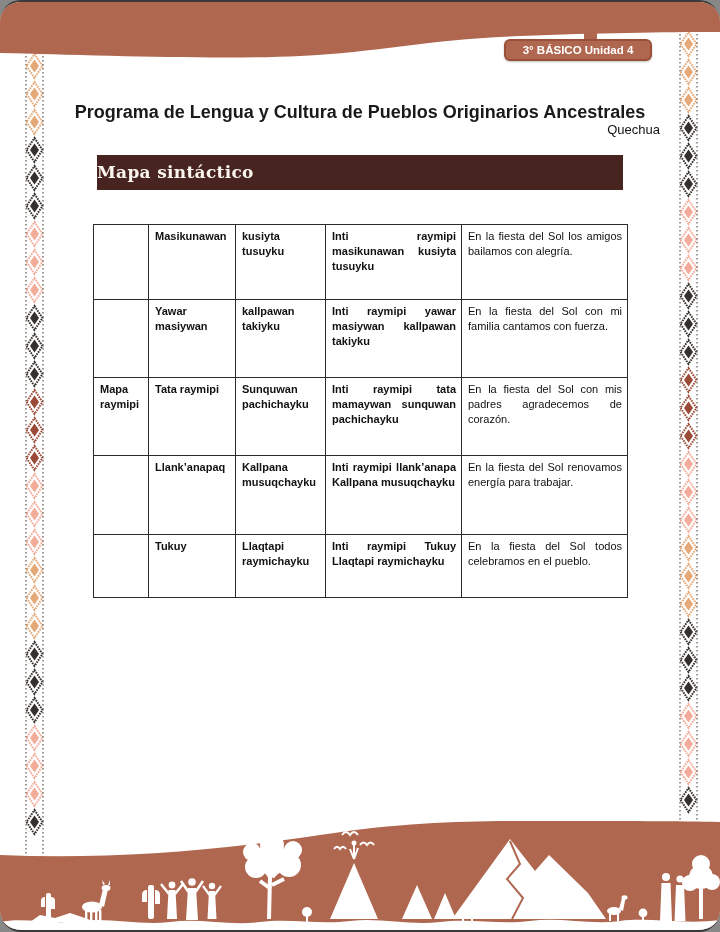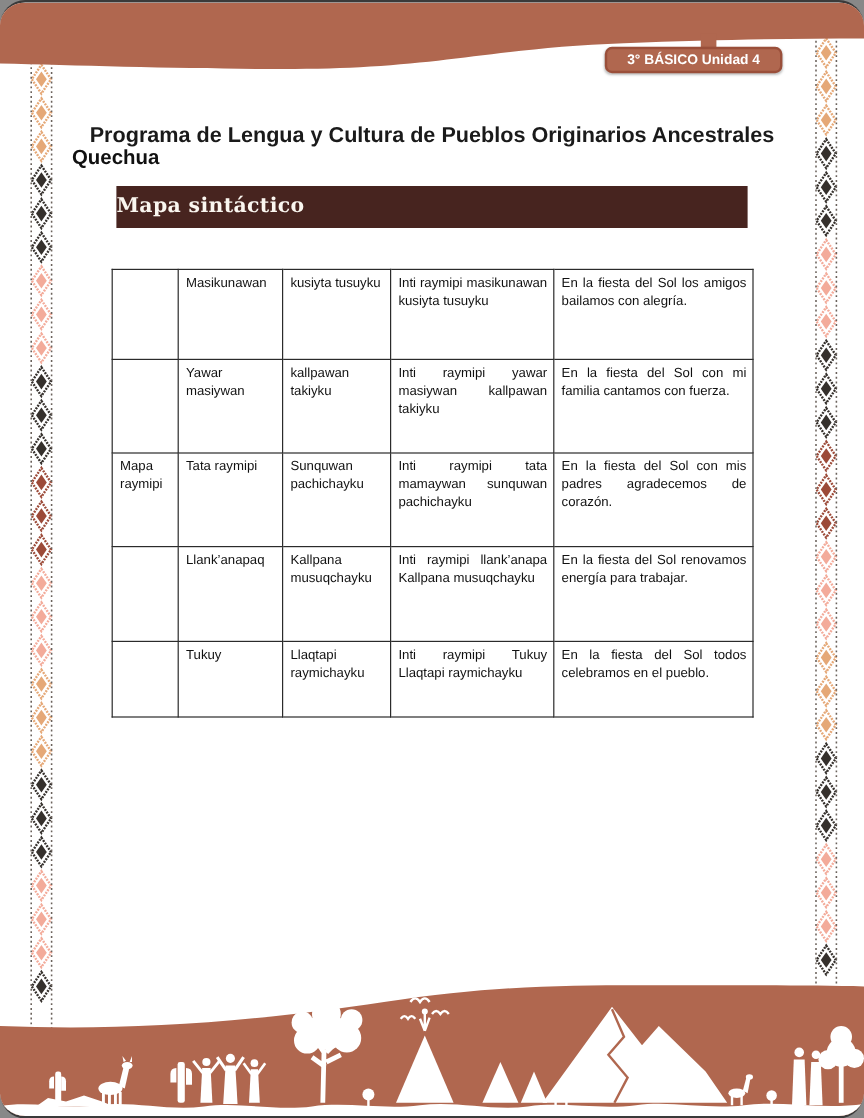--- a/index.html
+++ b/index.html
@@ -34,40 +34,40 @@
   
   .textile{position:absolute;z-index:1;}
   #textile-left{left:23px;top:50px;}
   #textile-right{left:677px;top:28px;}
   
   #doc-title{
     position:absolute;left:60px;top:90px;width:600px;text-align:center;
     font-size:18px;font-weight:600;color:var(--ink);z-index:2;margin-top:10px;
   }
   #doc-subtitle{
-    position:absolute;left:60px;top:120px;width:600px;text-align:left;
-    font-size:17px;font-weight:bold;color:#111;z-index:2;
+    position:absolute;left:60px;top:120px;width:600px;text-align:right;
+    font-size:13px;font-weight:normal;color:#111;z-index:2;
   }
   #banner{
     position:absolute;left:97px;top:153px;width:526px;height:35px;z-index:2;
     background:var(--maroon);color:#faf6ef;text-align:left;line-height:35px;
     font-family:"DejaVu Serif",serif;font-weight:bold;font-size:17px;
     letter-spacing:.3px;
   }
   
   #map-table{
     position:absolute;left:93px;top:222px;width:534px;z-index:2;
     border-collapse:collapse;table-layout:fixed;
   }
   #map-table td{
     border:1px solid var(--table-border);vertical-align:top;
     padding:4px 5px 3px 6px;font-size:11px;line-height:1.38;color:#111;
     overflow:hidden;
   }
-  #map-table td.qbold{font-weight:normal;}
+  #map-table td.qbold{font-weight:bold;}
   #map-table td.just{text-align:justify;text-justify:inter-word;margin-top:12px;}
   
   #footer-art{position:absolute;left:0;top:817px;width:720px;height:115px;z-index:3;}
 </style>
 </head>
 <body>
 
 <div id="page">
 
   <svg id="top-band" viewBox="0 0 720 60" preserveAspectRatio="none" aria-hidden="true">

